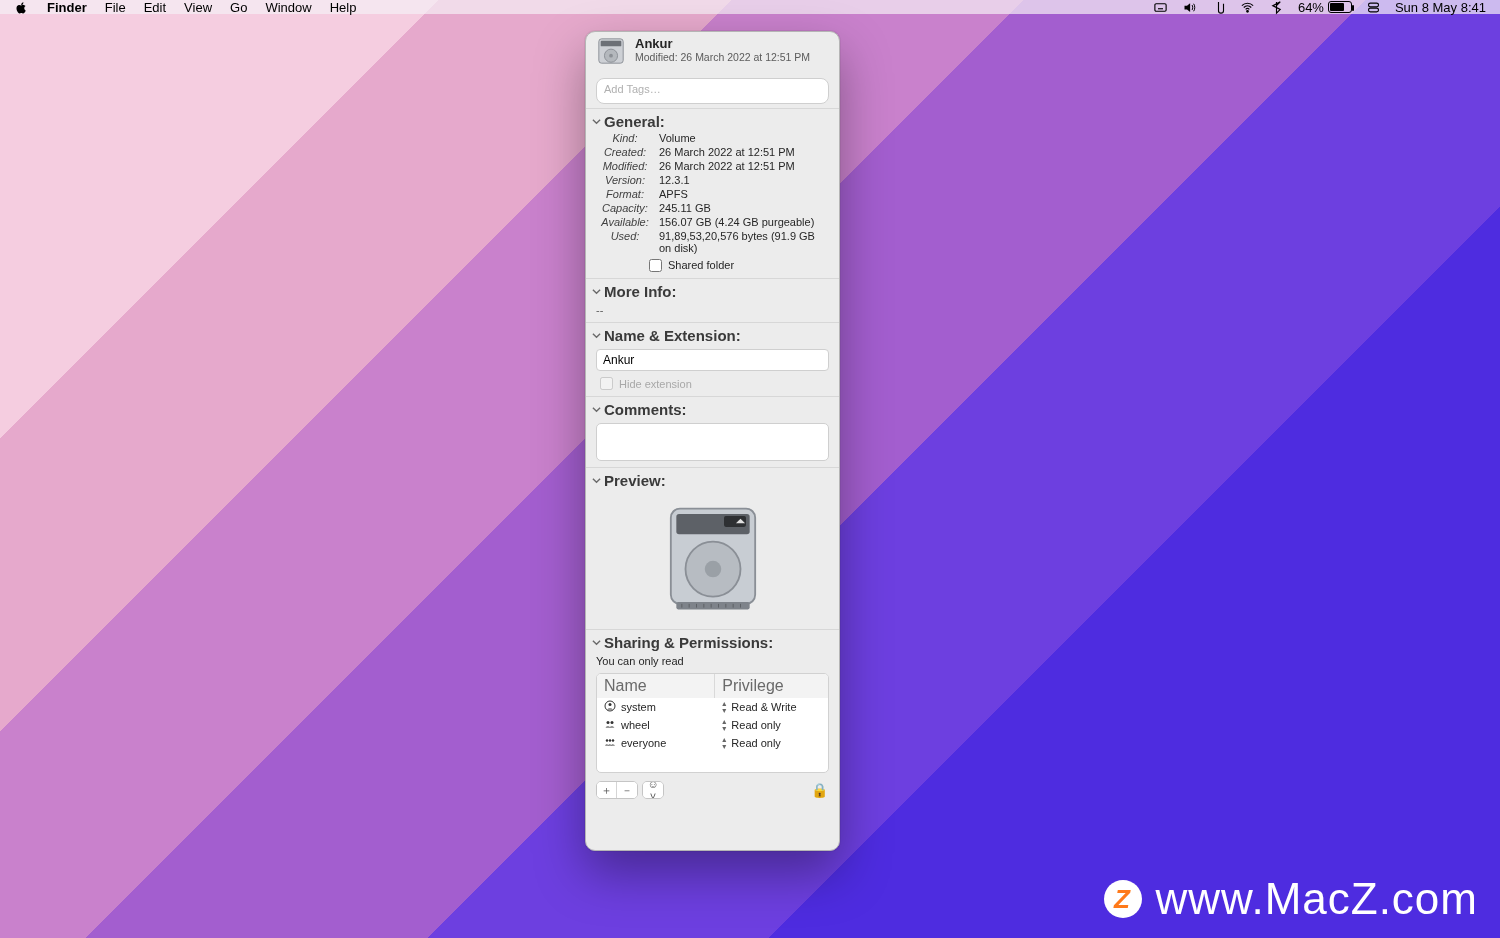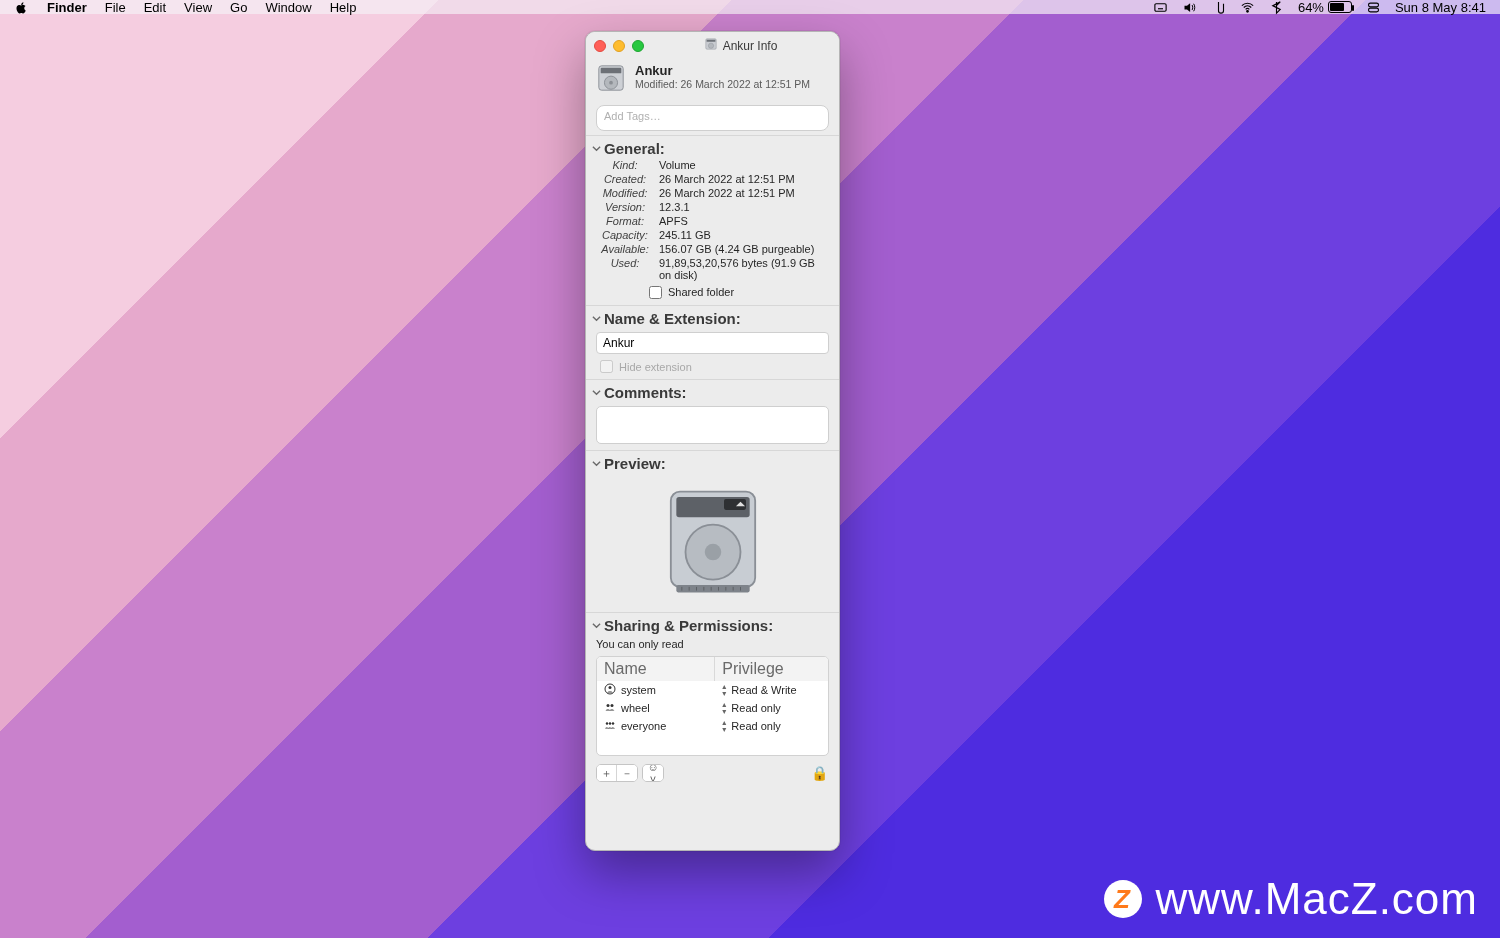--- a/index.html
+++ b/index.html
@@ -159,37 +159,20 @@
         <svg viewBox="0 0 24 24" stroke="#000" fill="none" stroke-width="1.8">
           <rect x="4" y="5" width="16" height="6" rx="3"></rect>
           <rect x="4" y="13" width="16" height="6" rx="3"></rect>
         </svg>
       </span>
     <span>Sun 8 May  8:41</span>
   </div>
 </div>
 
 <div class="window">
-  <div class="titlebar">
-    <div class="traffic">
-      <div class="tl red"></div>
-      <div class="tl yel"></div>
-      <div class="tl grn"></div>
-    </div>
-    <div class="tcenter">
-      <span>
-        <svg viewBox="0 0 32 32">
-            <rect x="4" y="4" width="24" height="24" rx="3" fill="#c9ccd1" stroke="#8d9197"></rect>
-            <rect x="6" y="6" width="20" height="5" rx="1" fill="#6e7278"></rect>
-            <circle cx="16" cy="20" r="6" fill="#b4b8bd" stroke="#8d9197"></circle>
-          </svg>
-      </span>
-      <span>Ankur Info</span>
-    </div>
-  </div>
 
   <div class="header-row">
     <div class="hd-icon">
       <svg viewBox="0 0 32 32">
           <rect x="3" y="3" width="26" height="26" rx="3" fill="#cdd0d5" stroke="#8b8f95"></rect>
           <rect x="5" y="5" width="22" height="6" rx="1" fill="#6c7076"></rect>
           <circle cx="16" cy="21" r="7" fill="#b4b8bd" stroke="#8b8f95"></circle>
           <circle cx="16" cy="21" r="2" fill="#8b8f95"></circle>
         </svg>
     </div>
@@ -242,20 +225,29 @@
     <div class="kv">
         <div class="k">Used:</div>
         <div class="v">91,89,53,20,576 bytes (91.9 GB on disk)</div>
       </div>
     <div class="shared-row">
       <input type="checkbox" style="">
       <span>Shared folder</span>
     </div>
   </div>
 
+  <div class="section">
+    <div class="section-h">
+      <svg viewBox="0 0 10 10">
+          <path d="M1 3l4 4 4-4" stroke="#6a6a6a" fill="none" stroke-width="1.5"></path>
+        </svg>
+      <span>More Info:</span>
+    </div>
+    <div class="plainpad">--</div>
+  </div>
 
   <div class="section">
     <div class="section-h">
       <svg viewBox="0 0 10 10">
           <path d="M1 3l4 4 4-4" stroke="#6a6a6a" fill="none" stroke-width="1.5"></path>
         </svg>
       <span>Name &amp; Extension:</span>
     </div>
     <input class="name-input" value="Ankur" style="">
     <div class="hide-row">

